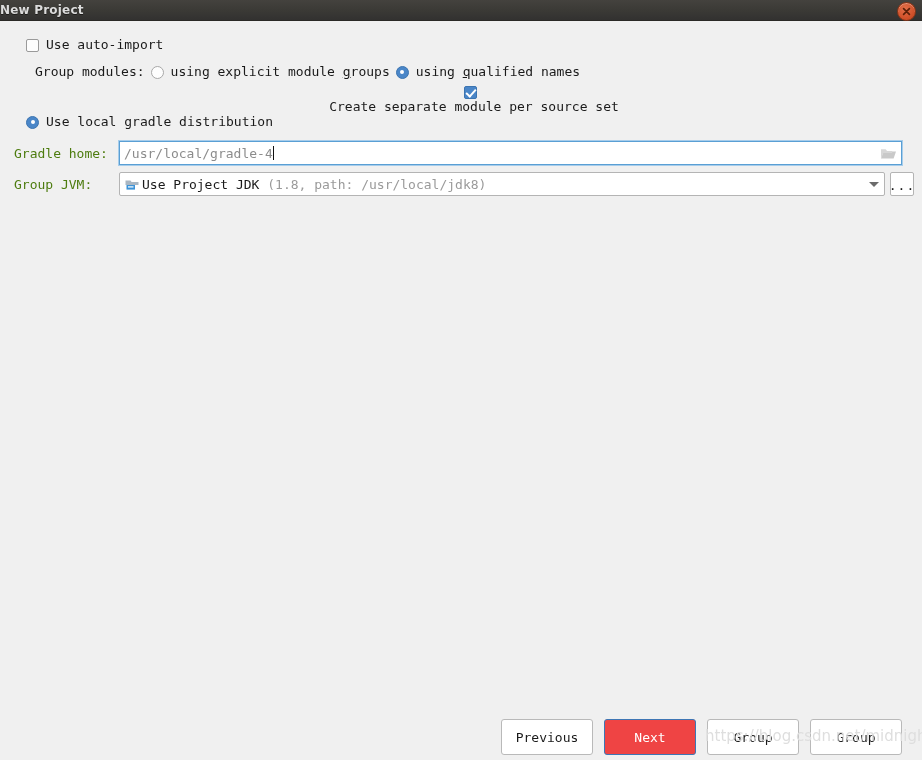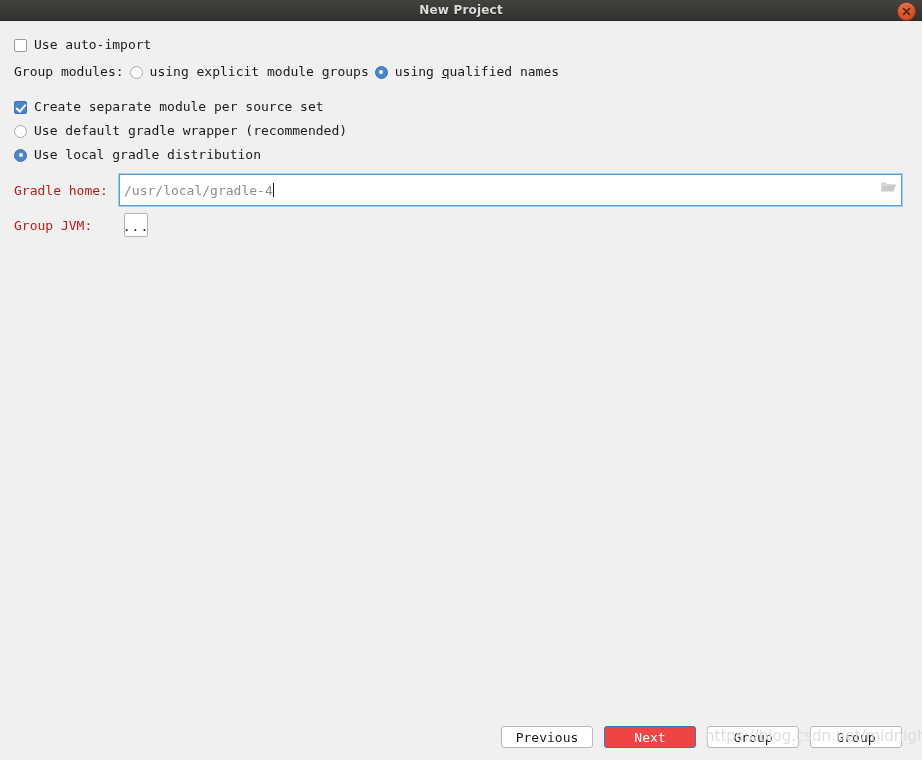--- a/index.html
+++ b/index.html
@@ -26,21 +26,21 @@
 
   
   .titlebar {
     position: relative;
     height: 20px;
     flex: 0 0 20px;
     background: linear-gradient(to bottom, #44423e 0%, #3b3a36 50%, #323130 100%);
     border-bottom: 1px solid #2a2926;
     display: flex;
     align-items: center;
-    justify-content: center;
+    justify-content: flex-start;
   }
   .titlebar-text {
     font-family: "DejaVu Sans", sans-serif;
     font-size: 12px;
     font-weight: bold;
     color: #dcdcdc;
     letter-spacing: 0.2px;
     text-shadow: 0 1px 0 #1d1c1a;
   }
   .close-button {
@@ -63,25 +63,25 @@
   
   .content {
     position: relative;
     flex: 1 1 auto;
     padding: 12px 0 0 0;
   }
 
   .row {
     display: flex;
     align-items: center;
-    padding-left: 14px;
+    padding-left: 26px;
     height: 24px;
   }
-  .row.rw-group   { height: 26px; margin-top: 2px; }
-  .row.rw-sep     { height: 24px; margin-top: 10px; }
+  .row.rw-group   { height: 26px; margin-top: 2px; margin-left: 9px; }
+  .row.rw-sep     { height: 24px; margin-top: 1px; flex-direction: column; }
   .row.rw-radio   { height: 24px; }
 
   .txt {
     font-family: "DejaVu Sans Mono", monospace;
     font-size: 13px;
     color: #1a1a1a;
     white-space: pre;
     line-height: 16px;
   }
 
@@ -148,30 +148,30 @@
   
   .fieldrow {
     display: flex;
     align-items: center;
     padding-left: 14px;
     margin-top: 7px;
   }
   .field-label {
     font-family: "DejaVu Sans Mono", monospace;
     font-size: 13px;
-    color: #b91c1c;
+    color: #4d7c0f;
     width: 105px;
     flex: 0 0 105px;
     white-space: pre;
   }
 
   .textfield {
     position: relative;
     flex: 1 1 auto;
-    height: 32px;
+    height: 24px;
     box-sizing: border-box;
     background: #ffffff;
     border: 1px solid #5a9fd4;
     box-shadow: 0 0 0 1px #a7cdeb;
     display: flex;
     align-items: center;
     margin-right: 20px;
     cursor: text;
   }
   .textfield .val {
@@ -274,21 +274,21 @@
     width: 922px;
     height: 30px;
     display: flex;
     align-items: center;
     justify-content: flex-end;
     padding-right: 20px;
     box-sizing: border-box;
   }
   .btn {
     min-width: 92px;
-    height: 22px;
+    height: 36px;
     box-sizing: border-box;
     background: #ffffff;
     border: 1px solid #b9b9b9;
     border-radius: 3px;
     font-family: "DejaVu Sans Mono", monospace;
     font-size: 13px;
     color: #1a1a1a;
     display: flex;
     align-items: center;
     justify-content: center;
@@ -343,24 +343,20 @@
       <span class="txt">using explicit module <span class="mn">g</span>roups</span>
       <div class="rb rb-inline selected"></div>
       <span class="txt">using <span class="mn">q</span>ualified names</span>
     </div>
 
     <div class="row rw-sep">
       <div class="cb checked"></div>
       <span class="txt">Create separate module per source set</span>
     </div>
 
-    <div class="row rw-radio">
-      <div class="rb"></div>
-      <span class="txt">Use default gradle wrapper (recommended)</span>
-    </div>
 
     <div class="row rw-radio">
       <div class="rb selected"></div>
       <span class="txt">Use local gradle distribution</span>
     </div>
 
     <div class="fieldrow">
       <span class="field-label">Gradle home:</span>
       <div class="textfield">
         <span class="val">/usr/local/gradle-4</span>
@@ -369,20 +365,34 @@
           <svg width="17" height="14" viewBox="0 0 17 14">
             <path d="M1 11.5 L3.4 4.6 L16 4.6 L13.6 11.5 Z" fill="#c9c9c9"></path>
             <path d="M1 11.5 L1 2.2 L5.6 2.2 L7.1 3.9 L12.2 3.9 L12.2 6.1 L3.4 6.1 Z" fill="#d7d7d7"></path>
           </svg>
         </div>
       </div>
     </div>
 
     <div class="fieldrow">
       <span class="field-label">Group JVM:</span>
+      <div class="combo">
+        <span class="jdkicon">
+          <svg width="14" height="13" viewBox="0 0 14 13">
+            <path d="M0.5 2.5 L5.5 2.5 L6.6 4.0 L13.5 4.0 L13.5 7.0 L0.5 7.0 Z" fill="#a9b6c2"></path>
+            <rect x="1.5" y="7.0" width="8.5" height="4.6" fill="#3d93d8"></rect>
+            <rect x="3.0" y="8.3" width="5.5" height="1.2" fill="#ffffff"></rect>
+          </svg>
+        </span>
+        <span class="ctext">Use Project JDK</span>
+        <span class="cdetail"> (1.8, path: /usr/local/jdk8)</span>
+        <span class="arrowbox">
+          <span class="arrow-dn"></span>
+        </span>
+      </div>
       <div class="dots-btn">...</div>
     </div>
 
     <div class="footer">
       <div class="btn">Previous</div>
       <div class="btn primary">Next</div>
       <div class="btn">Group</div>
       <div class="btn">Group</div>
     </div>
 

